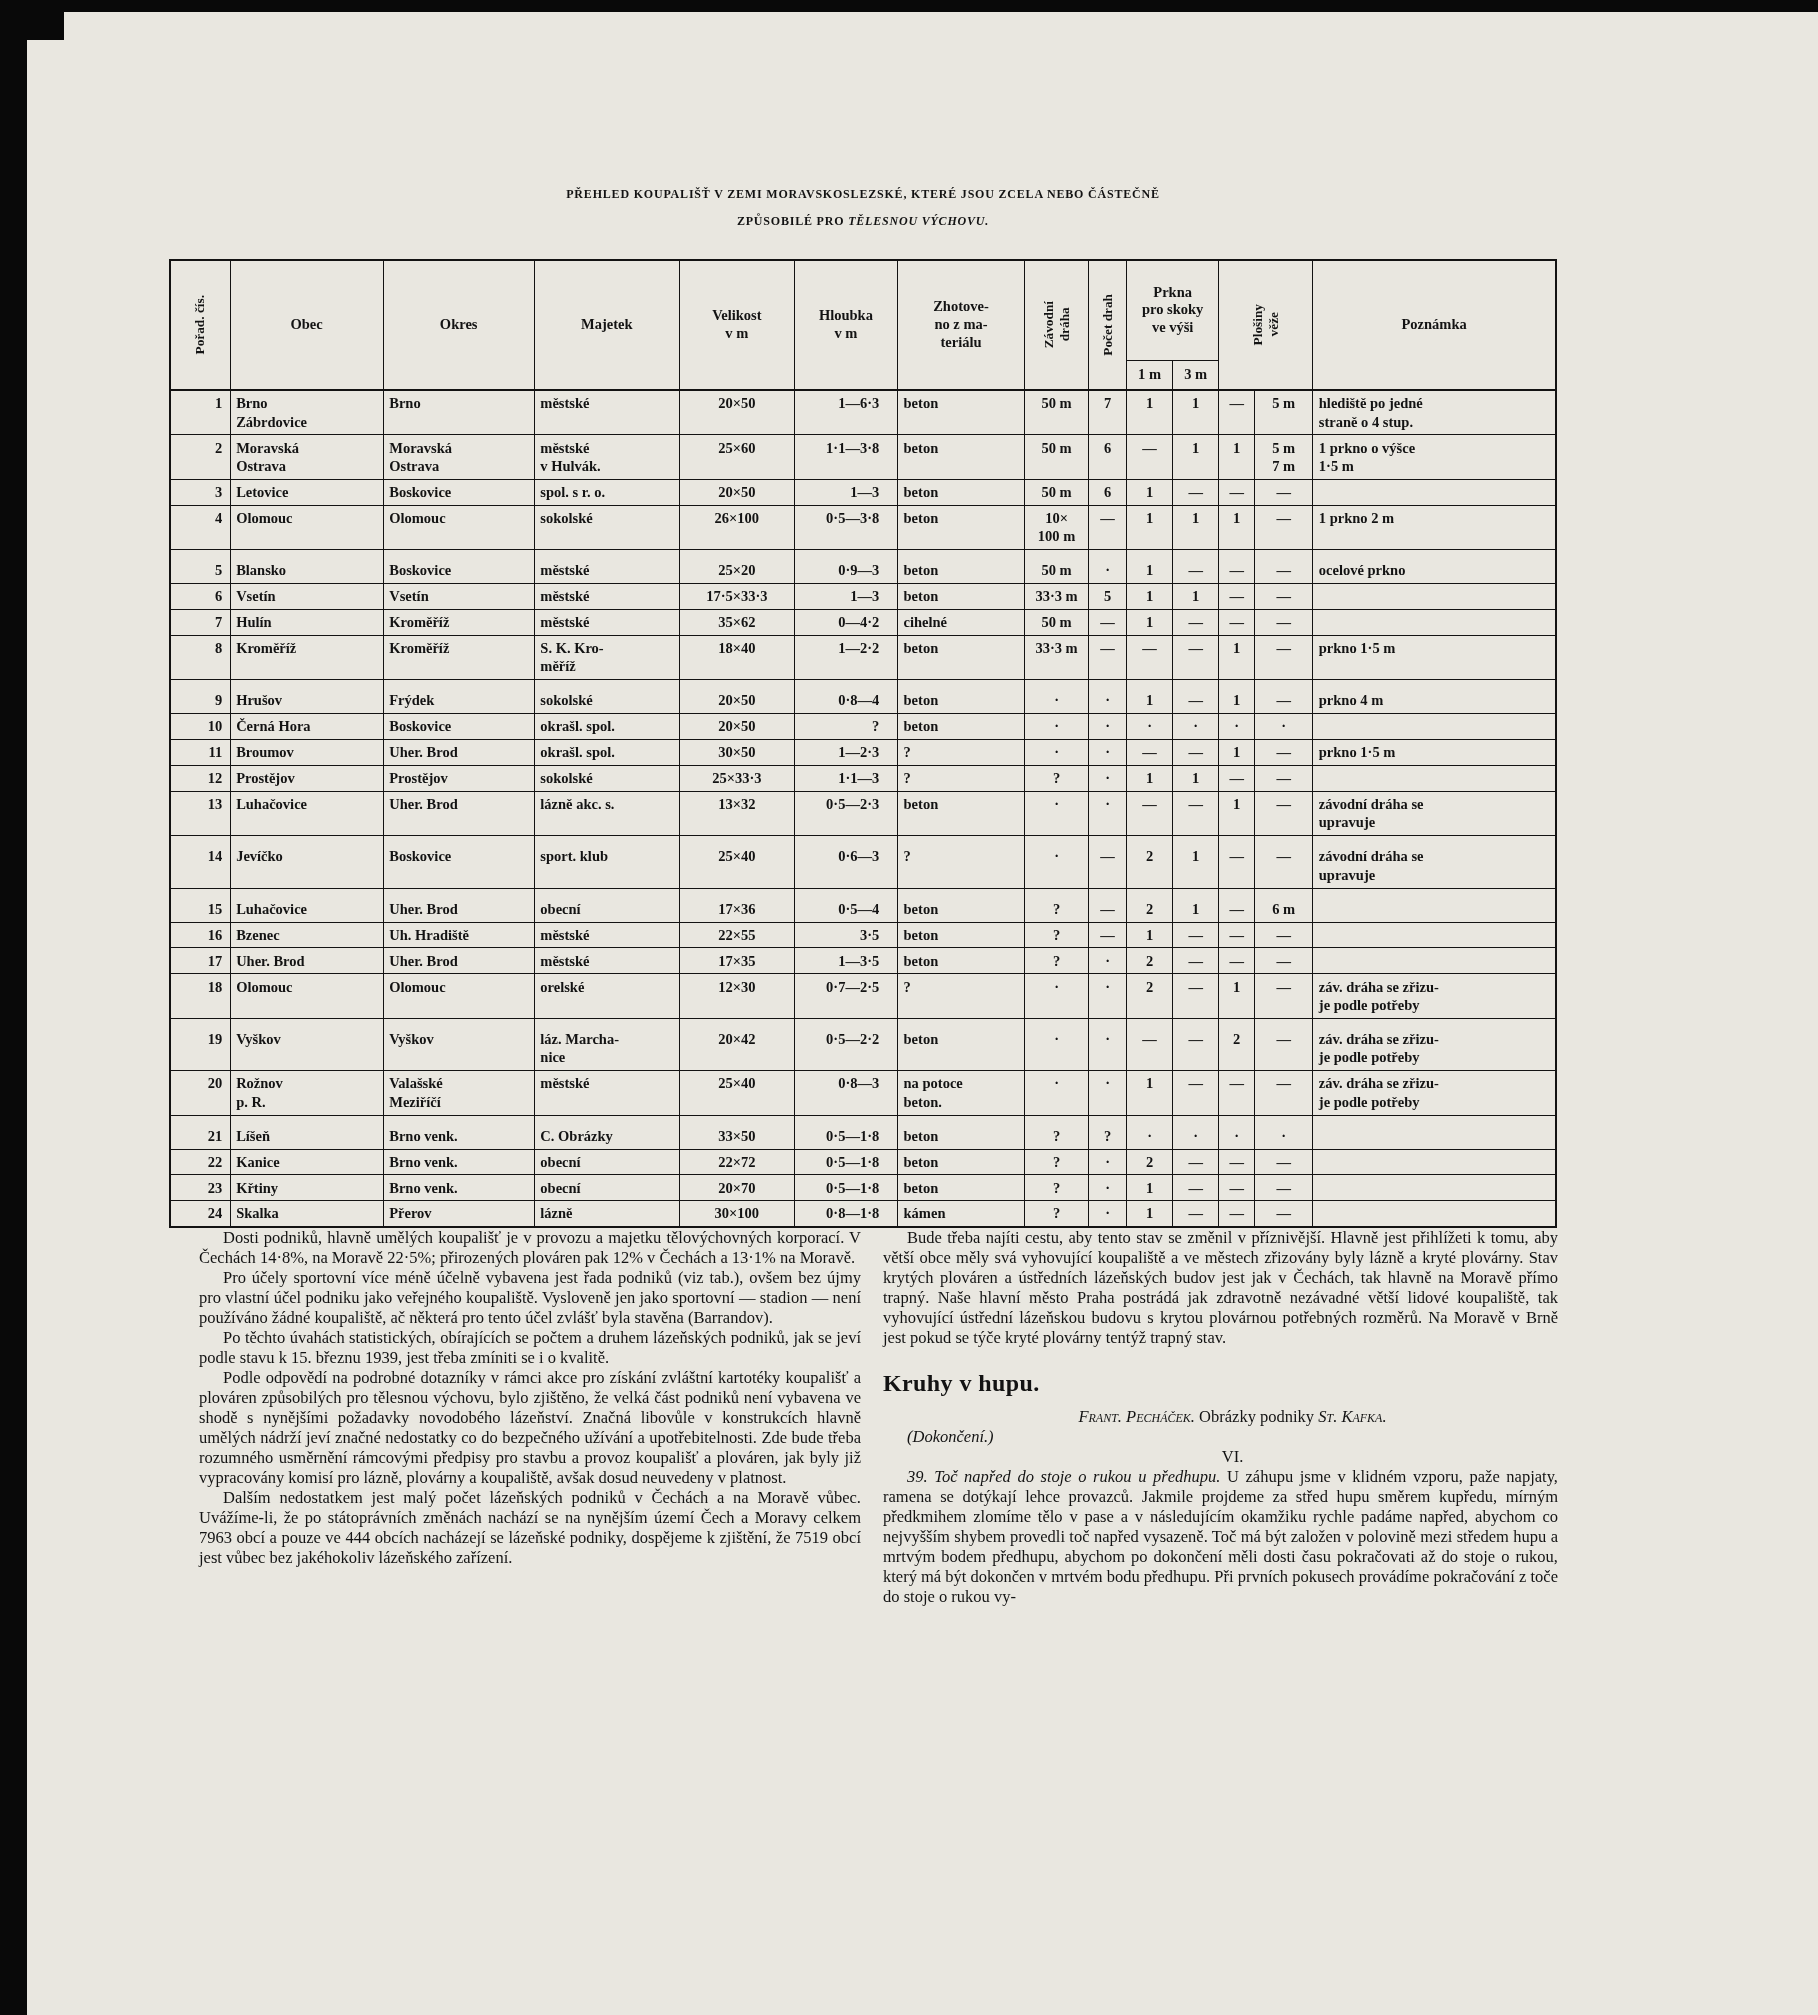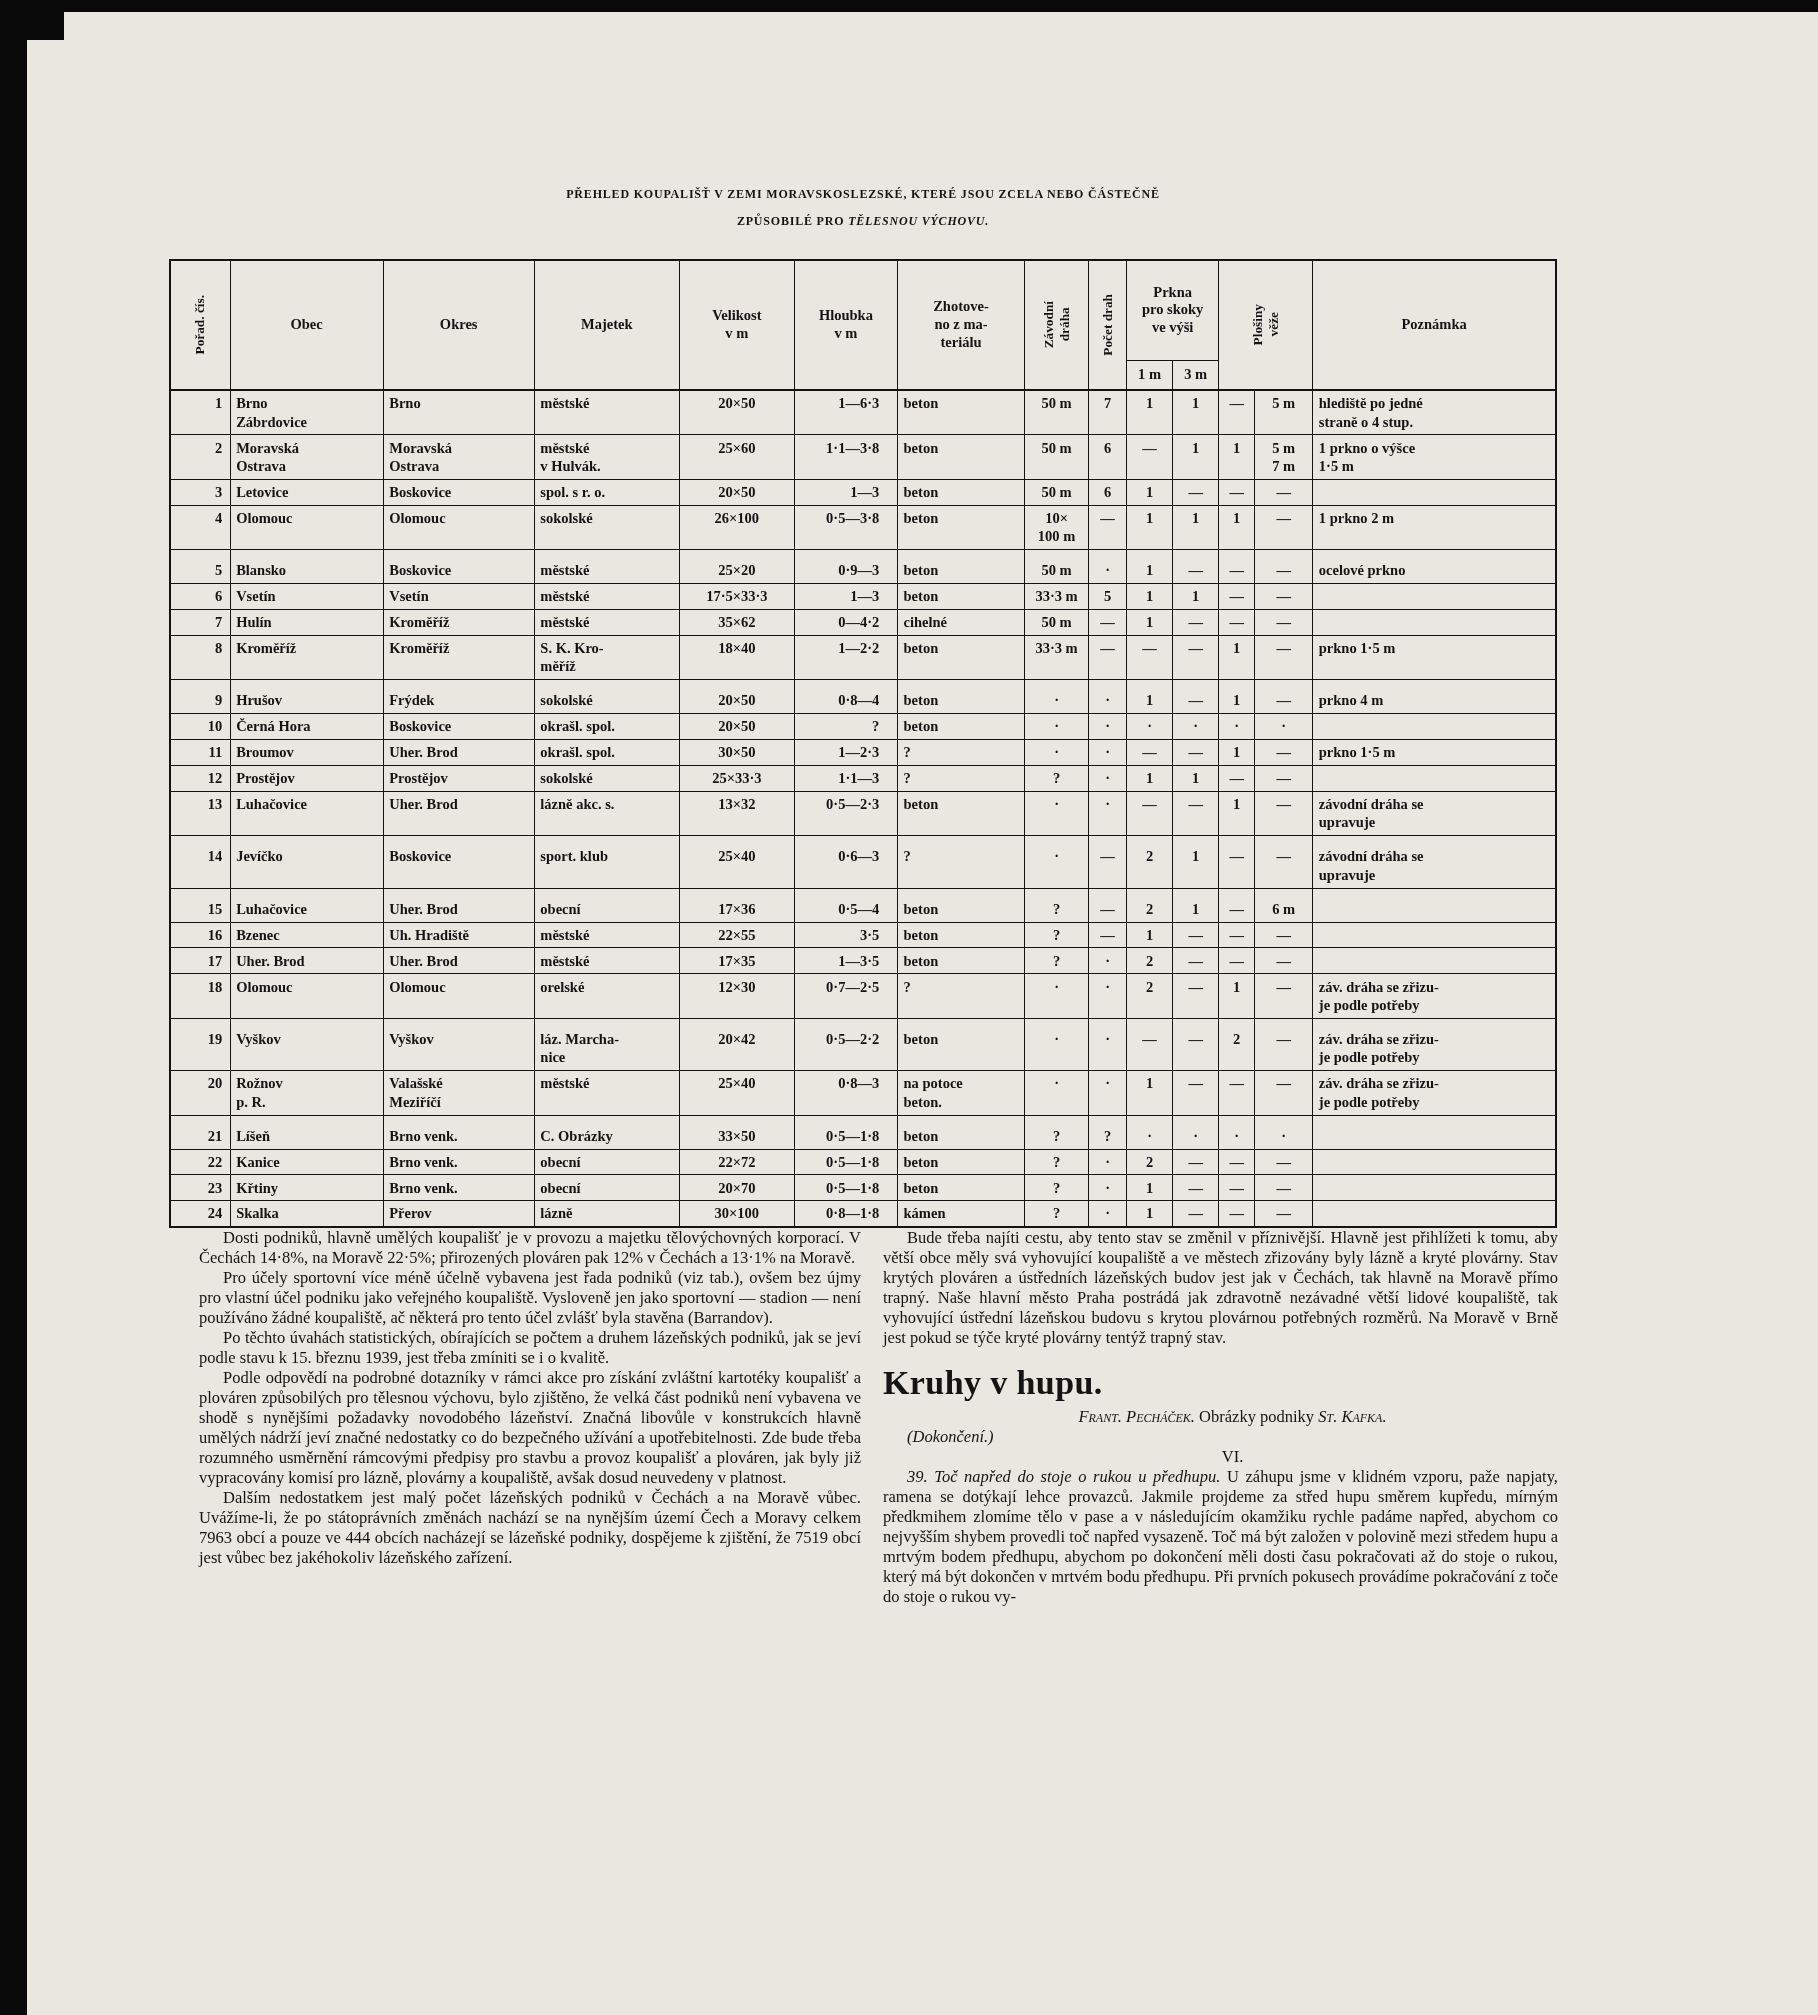--- a/index.html
+++ b/index.html
@@ -52,21 +52,21 @@
   
   .text-cols{
     position:absolute;left:176px;top:1228px;width:1375px;
     display:flex;gap:22px;
     font-size:16.5px;line-height:20px;text-align:justify;margin-left:23px;
   }
   .col-left{width:662px;}
   .col-right{width:675px;}
   .text-cols p{margin:0;text-indent:24px;}
   .article-heading{
-    font-size:34px;font-weight:bold;letter-spacing:0.4px;
+    font-size:24px;font-weight:bold;letter-spacing:0.4px;
     margin:25px 0 13.7px 0;text-indent:0;text-align:left;
   }
   .byline{text-align:center;text-indent:0;margin:0 0 12px 0;}
   .sc{font-variant:small-caps;font-style:italic;}
   .note{font-style:italic;text-indent:0;text-align:left;margin:0 0 13.7px 0;}
   .section-num{text-align:center;text-indent:0;margin:0 0 11.3px 0;}
   .lead-ital{font-style:italic;}
 </style>
 </head>
 <body>

